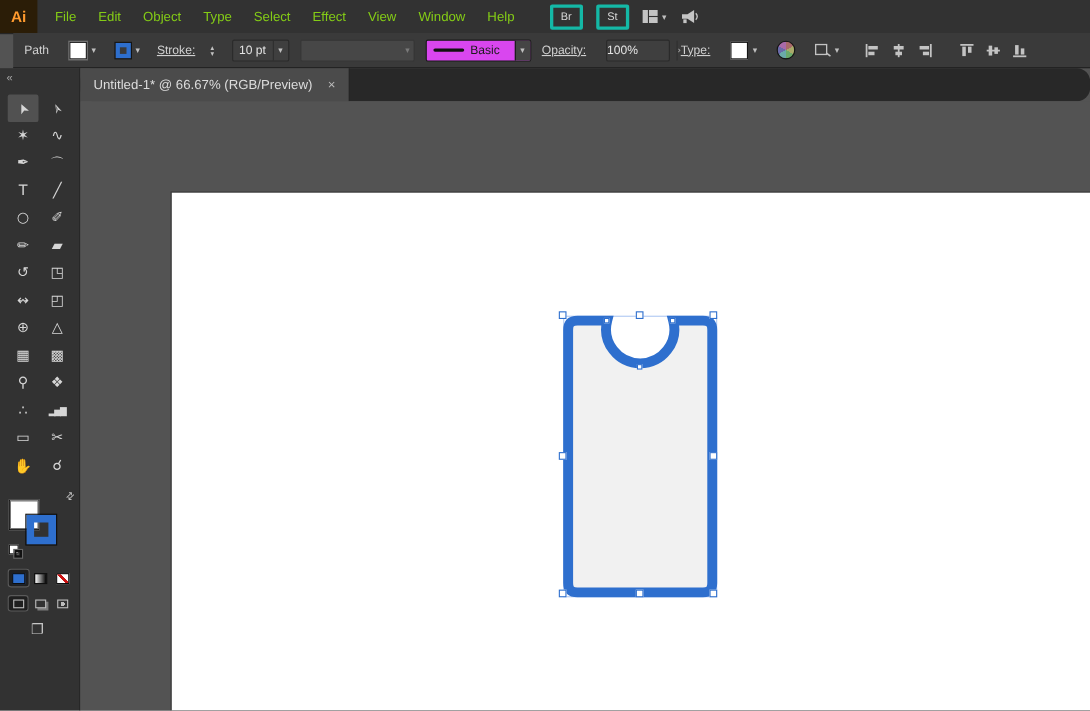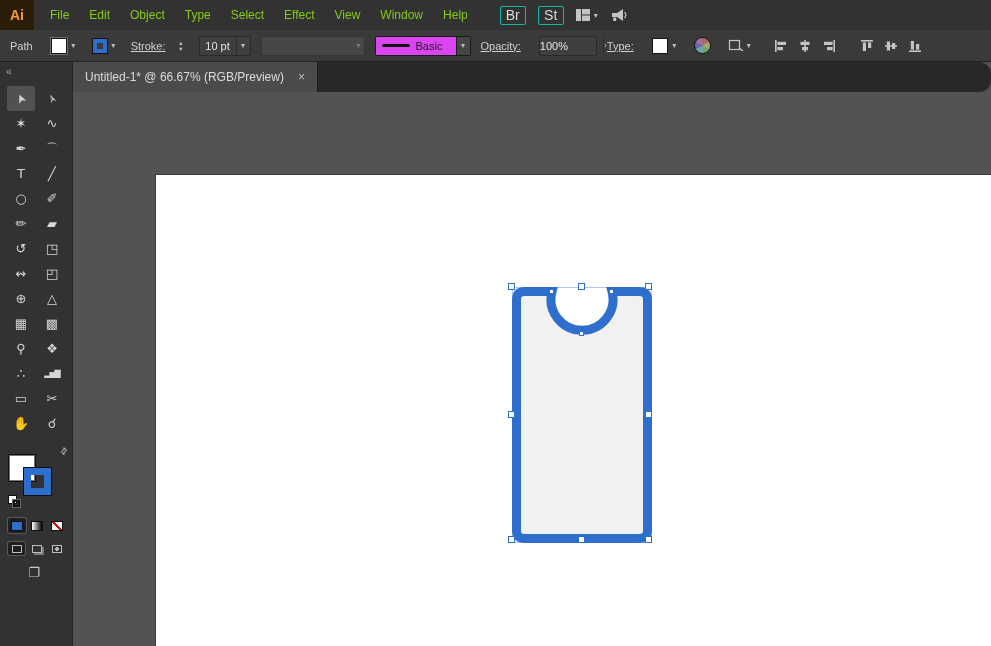--- a/index.html
+++ b/index.html
@@ -11,27 +11,27 @@
     -webkit-font-smoothing:antialiased;
   }
   .glyph, .chev, .stepper span {font-family:"DejaVu Sans", sans-serif;}
 
   
   .menubar{position:absolute;top:0;left:0;right:0;height:30px;background:#323232;border-bottom:1px solid #252525;display:flex;align-items:center;}
   .logo{width:34px;height:30px;display:flex;align-items:center;justify-content:center;background:#2b1d07;color:#ff9a2e;font-weight:bold;font-size:14px;cursor:pointer;}
   .menus{display:flex;align-items:center;margin-left:6px;}
   .menu-item{padding:16px 10px;line-height:30px;color:#84cc16;cursor:pointer;}
   .menubar-right{display:flex;align-items:center;margin-left:22px;gap:12px;}
-  .mini-btn{display:inline-flex;align-items:center;justify-content:center;min-width:20px;height:17px;border:1px solid #14b8a6;border-radius:2px;font-size:14px;color:#d8d8d8;cursor:pointer;padding:0 2px;}
+  .mini-btn{display:inline-flex;align-items:center;justify-content:center;min-width:20px;height:17px;border:3px solid #14b8a6;border-radius:2px;font-size:10px;color:#d8d8d8;cursor:pointer;padding:0 2px;}
   .ws{display:inline-flex;align-items:center;gap:4px;cursor:pointer;}
   .chev{font-size:8px;color:#bfbfbf;}
   .share-wrap{display:inline-flex;align-items:center;cursor:pointer;}
 
   
-  .controlbar{position:absolute;top:30px;left:0;right:0;height:32px;background:#3a3a3a;border-bottom:1px solid #222;display:flex;align-items:center;padding-left:10px;box-sizing:border-box;}
+  .controlbar{position:absolute;top:30px;left:12px;right:0;height:32px;background:#3a3a3a;border-bottom:1px solid #222;display:flex;align-items:center;padding-left:10px;box-sizing:border-box;}
   .cb-label{color:#d0d0d0;font-size:11px;margin-right:6px;}
   .cb-link{color:#d0d0d0;font-size:11px;text-decoration:underline;margin:0 6px 0 10px;cursor:pointer;}
   .combo{display:inline-flex;align-items:center;height:20px;border:1px solid #2a2a2a;background:#3f3f3f;border-radius:2px;cursor:pointer;box-sizing:border-box;}
   .combo .chev-box{display:inline-flex;align-items:center;justify-content:center;width:13px;align-self:stretch;border-left:1px solid #2e2e2e;}
   .swatch-combo{margin-left:8px;padding-left:3px;background:transparent;border-color:transparent;}
   .fill-swatch{width:14px;height:14px;background:#ffffff;border:1px solid #141414;box-shadow:0 0 0 1px #6d6d6d;}
   .stroke-swatch{width:14px;height:14px;border:4px solid #2e6fce;background:#3a3a3a;box-sizing:border-box;outline:1px solid #141414;}
   .style-swatch{width:14px;height:14px;background:#ffffff;border:1px solid #141414;}
   .swatch-combo .chev-box{border-left:none;}
   .stepper{display:flex;flex-direction:column;align-items:center;justify-content:center;width:11px;margin-left:4px;cursor:pointer;}

